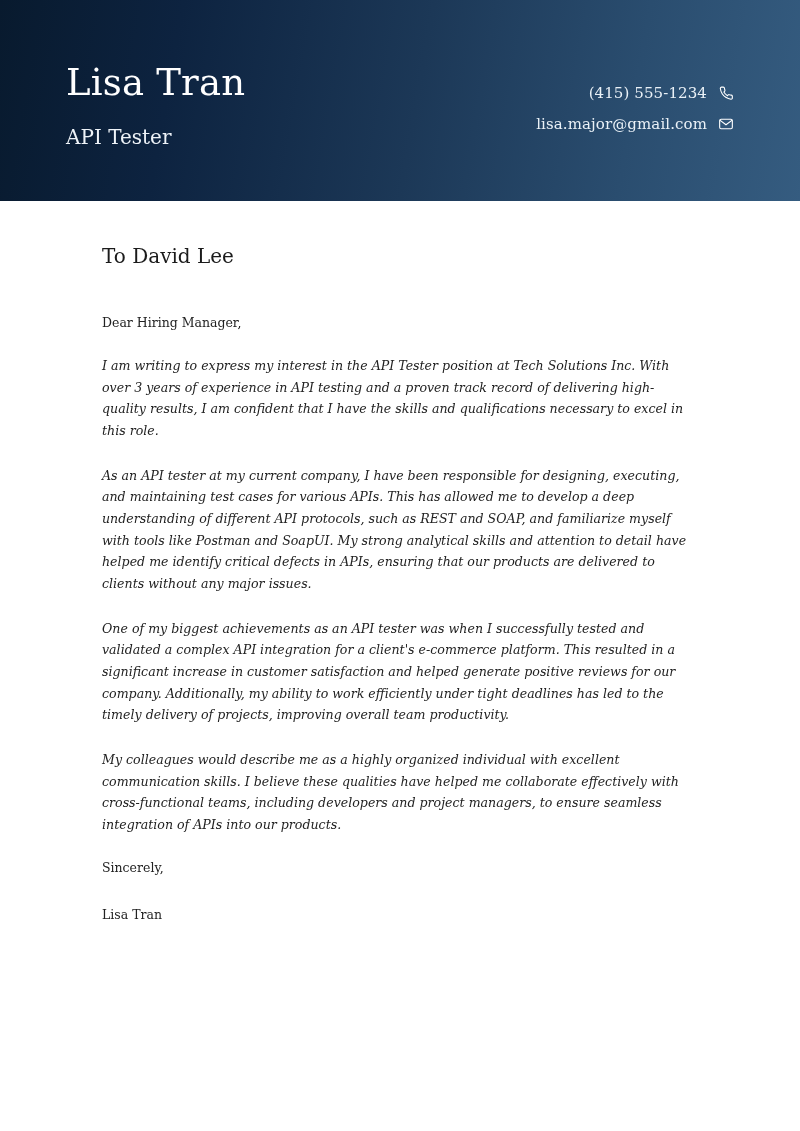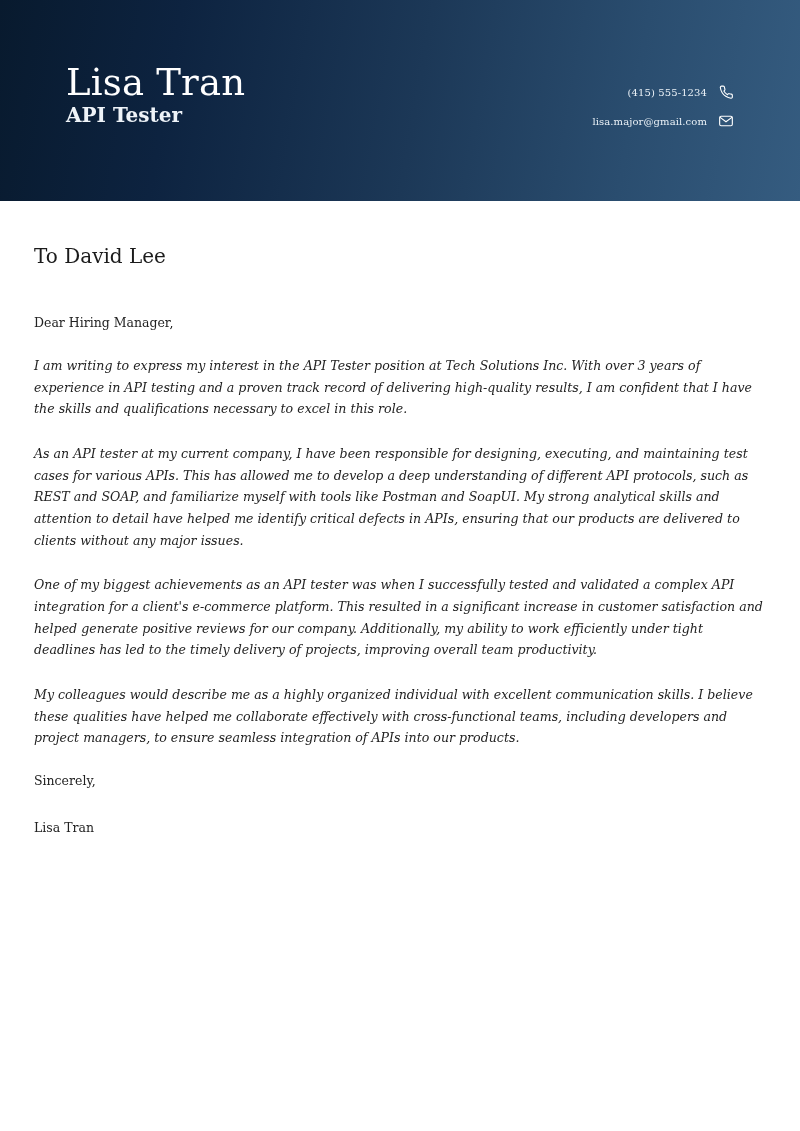--- a/index.html
+++ b/index.html
@@ -32,62 +32,63 @@
   }
   .full-name {
     font-size: 37px;
     line-height: 1.05;
     color: #ffffff;
     letter-spacing: 0.2px;
     font-weight: 400;
     white-space: nowrap;
   }
   .job-title {
+    margin-top: 22px;
     font-size: 20px;
     line-height: 1.2;
     color: #eef3f8;
-    font-weight: 700;
+    font-weight: 400;
     white-space: nowrap;
   }
 
   .contact-block {
     margin-top: 84px;
     display: flex;
     flex-direction: column;
     align-items: flex-end;
     gap: 13px;
   }
   .contact-row {
     display: flex;
     align-items: center;
     justify-content: flex-end;
     gap: 11px;
   }
   .contact-text {
-    font-size: 10px;
+    font-size: 15px;
     color: #eaf1f7;
     letter-spacing: 0.1px;
     white-space: nowrap;
   }
   .contact-icon {
     width: 16px;
     height: 16px;
     flex: 0 0 16px;
     display: block;
   }
   .contact-icon svg {
     display: block;
     width: 16px;
     height: 16px;
   }
 
   
   .letter {
     box-sizing: border-box;
-    padding: 0 34px;
+    padding: 0 102px;
     width: 800px;
   }
 
   .recipient {
     padding-top: 43px;
   }
   .recipient-name {
     font-size: 20px;
     color: #1b1b1b;
     line-height: 1.25;

